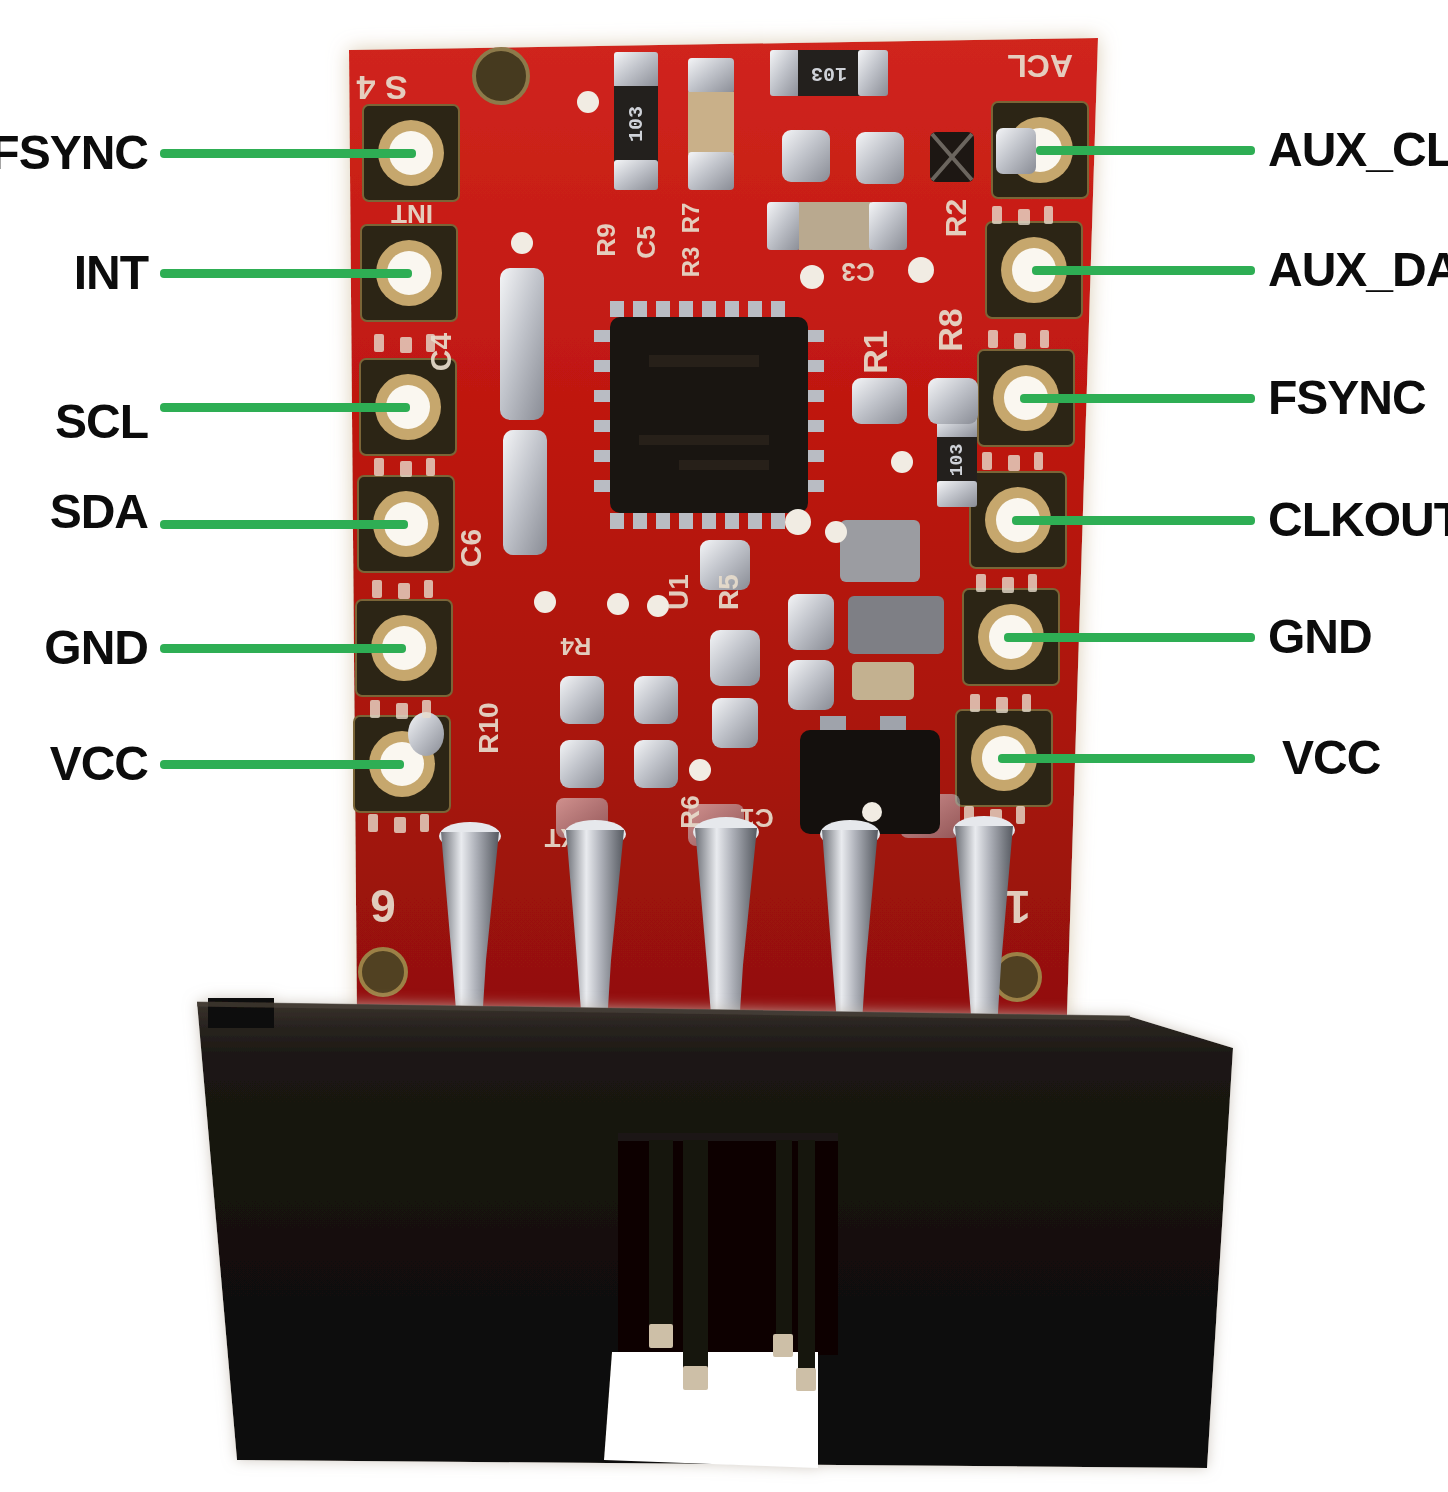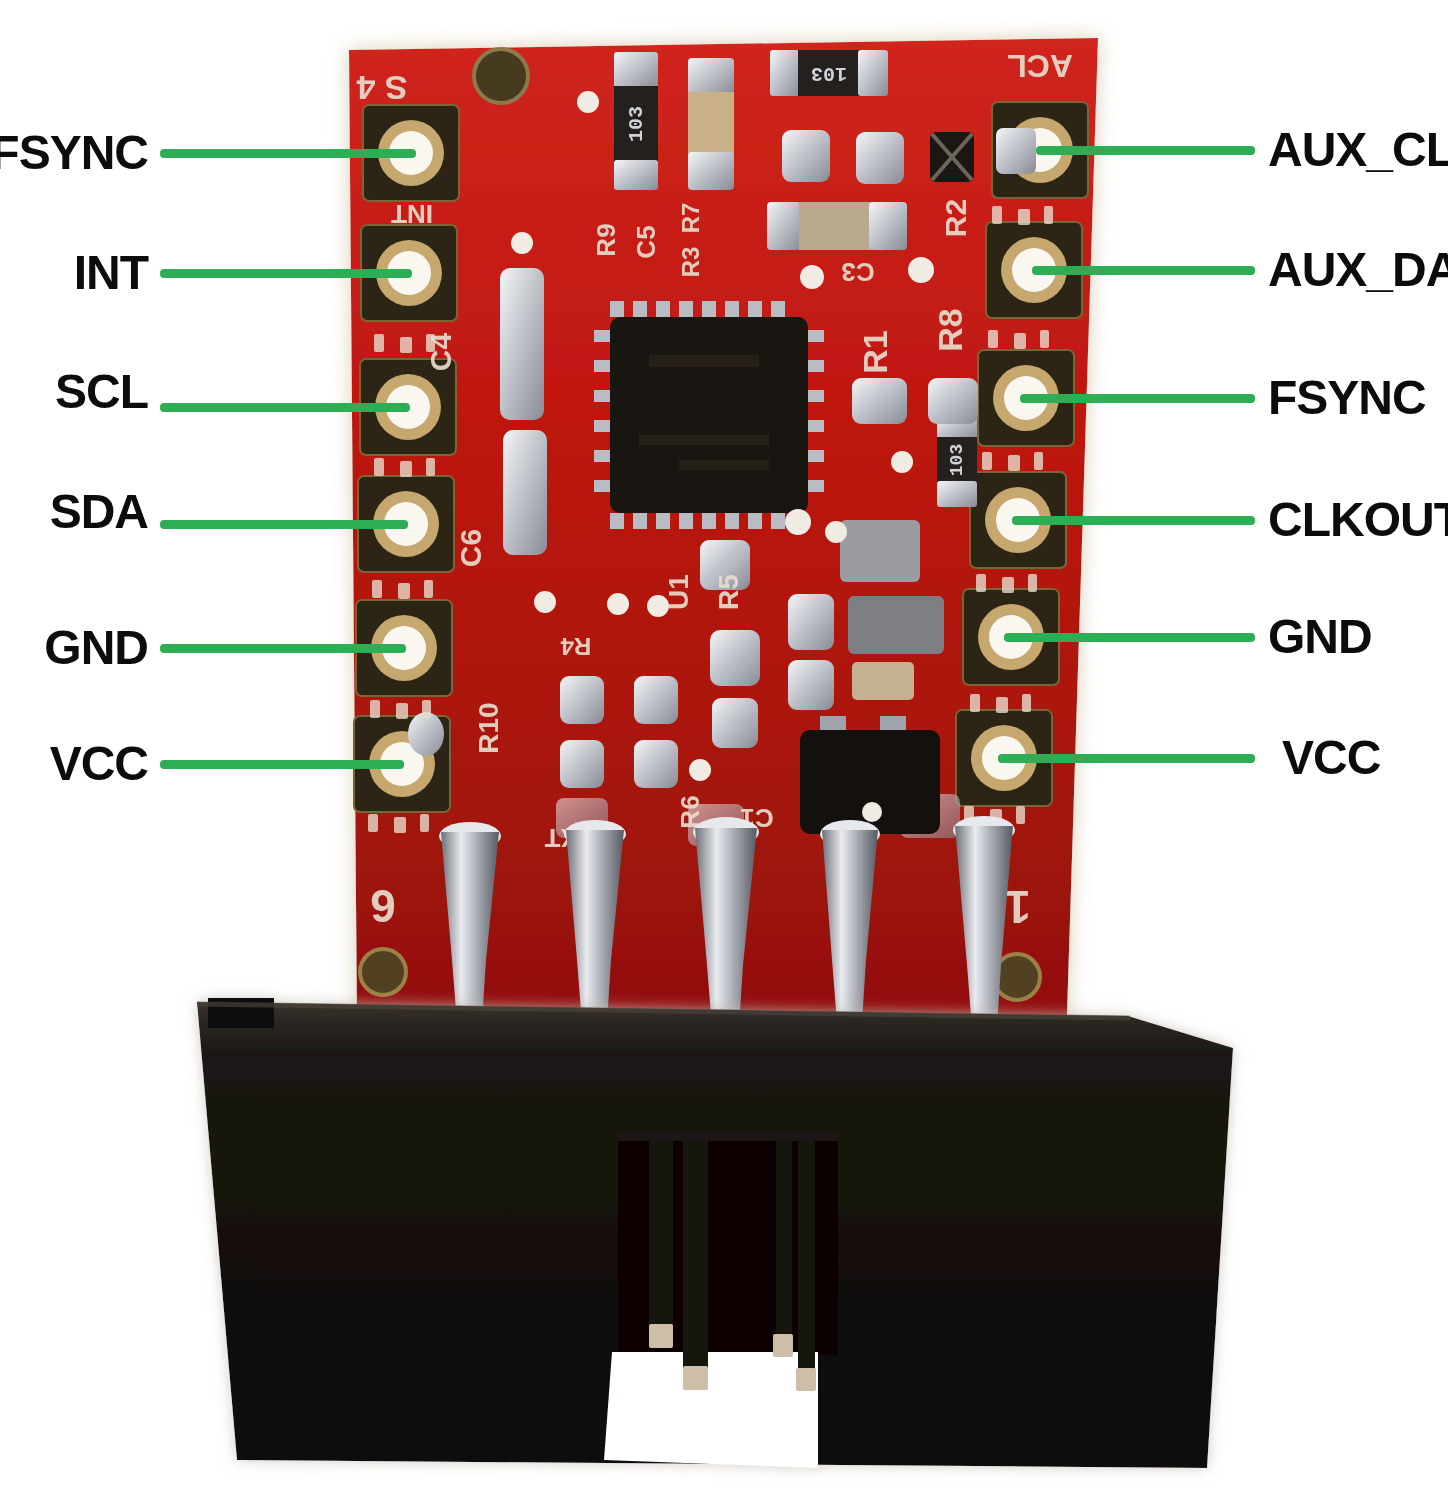--- a/index.html
+++ b/index.html
@@ -349,21 +349,21 @@
         <rect x="796" y="1368" width="20" height="23" rx="2" fill="#cdbfa7"></rect>
       </g>
     </g>
   </svg>
 
   <div>
     <div class="pin-label left" style="top:153px">FSYNC</div>
     <div class="leader-line" style="top:149px;left:160px;width:256px"></div>
     <div class="pin-label left" style="top:273px">INT</div>
     <div class="leader-line" style="top:269px;left:160px;width:252px"></div>
-    <div class="pin-label left" style="top:392px">SCL</div>
+    <div class="pin-label left" style="top:422px">SCL</div>
     <div class="leader-line" style="top:403px;left:160px;width:250px"></div>
     <div class="pin-label left" style="top:512px">SDA</div>
     <div class="leader-line" style="top:520px;left:160px;width:248px"></div>
     <div class="pin-label left" style="top:648px">GND</div>
     <div class="leader-line" style="top:644px;left:160px;width:246px"></div>
     <div class="pin-label left" style="top:764px">VCC</div>
     <div class="leader-line" style="top:760px;left:160px;width:244px"></div>
 
     <div class="pin-label right" style="top:150px">AUX_CL</div>
     <div class="leader-line" style="top:146px;left:1036px;width:219px"></div>

